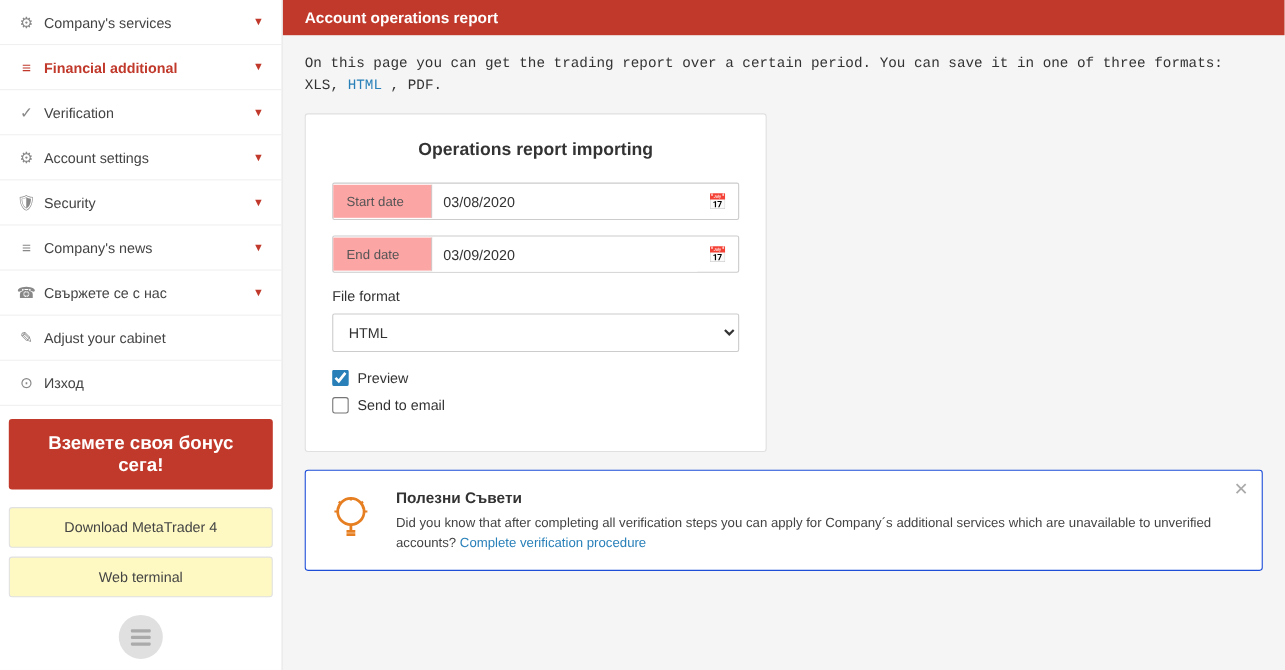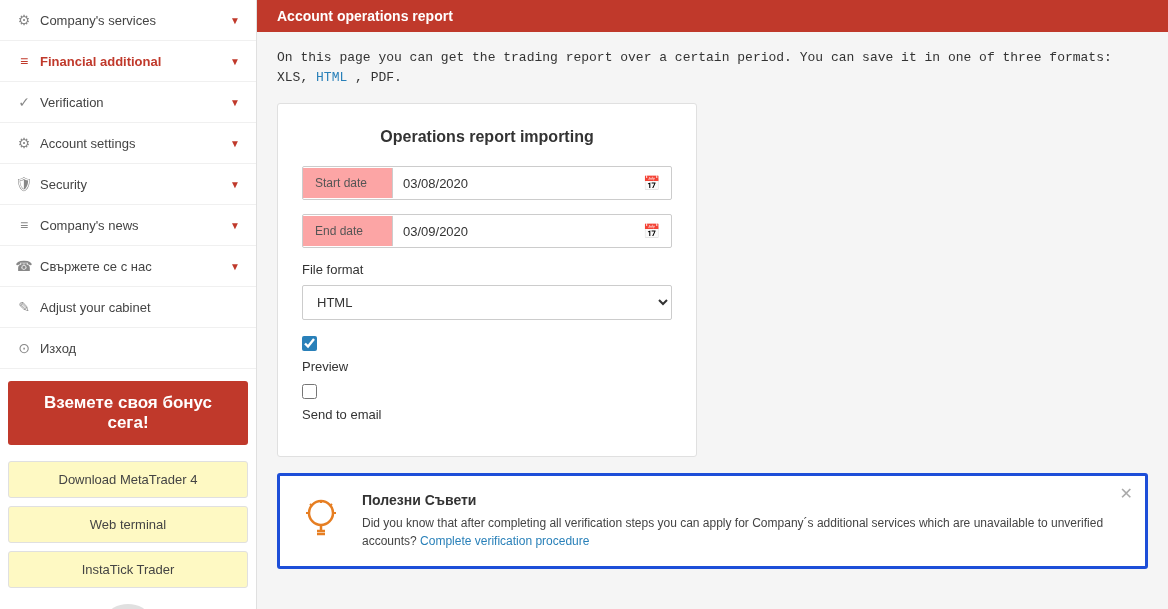--- a/index.html
+++ b/index.html
@@ -157,23 +157,23 @@
       border-radius: 2px;
       font-size: 13px;
       color: #333;
       appearance: auto;
       background: #fff;
       margin-bottom: 16px;
     }
 
     .checkbox-row {
       display: flex;
+      align-items: center;
       gap: 8px;
       margin-bottom: 10px;
-      flex-direction: column;
     }
     .checkbox-row input[type="checkbox"] { width: 15px; height: 15px; cursor: pointer; }
     .checkbox-row label { font-size: 13px; color: #333; cursor: pointer; }
 
     .ok-btn {
       display: block;
       width: 100%;
       background: #c0392b;
       color: #fff;
       border: none;
@@ -182,21 +182,21 @@
       font-weight: bold;
       border-radius: 3px;
       cursor: pointer;
       margin-top: 12px;
       letter-spacing: 1px;
     }
 
     
     .tips-section {
       background: #fff;
-      border: 3px solid #1d4ed8;
+      border: 1px solid #1d4ed8;
       border-radius: 3px;
       margin: 0 20px 16px;
       padding: 16px;
       display: flex;
       align-items: flex-start;
       gap: 16px;
       position: relative;
     }
     .tips-icon {
       width: 50px;
@@ -292,21 +292,20 @@
         <span class="sidebar-icon">⊙</span>
         <span>Изход</span>
       </div>
 
     </div>
     </div>
 
   <button class="sidebar-bonus-btn">Вземете своя бонус сега!</button>
   <button class="sidebar-action-btn">Download MetaTrader 4</button>
   <button class="sidebar-action-btn">Web terminal</button>
-  <button class="sidebar-action-btn">InstaTick Trader</button>
 
   <div class="sidebar-avatar">
     <svg width="24" height="24" viewBox="0 0 24 24" fill="#aaa">
         <rect x="3" y="17" width="18" height="3" rx="1"></rect>
         <rect x="3" y="11" width="18" height="3" rx="1"></rect>
         <rect x="3" y="5" width="18" height="3" rx="1"></rect>
       </svg>
   </div>
 </aside>
 

